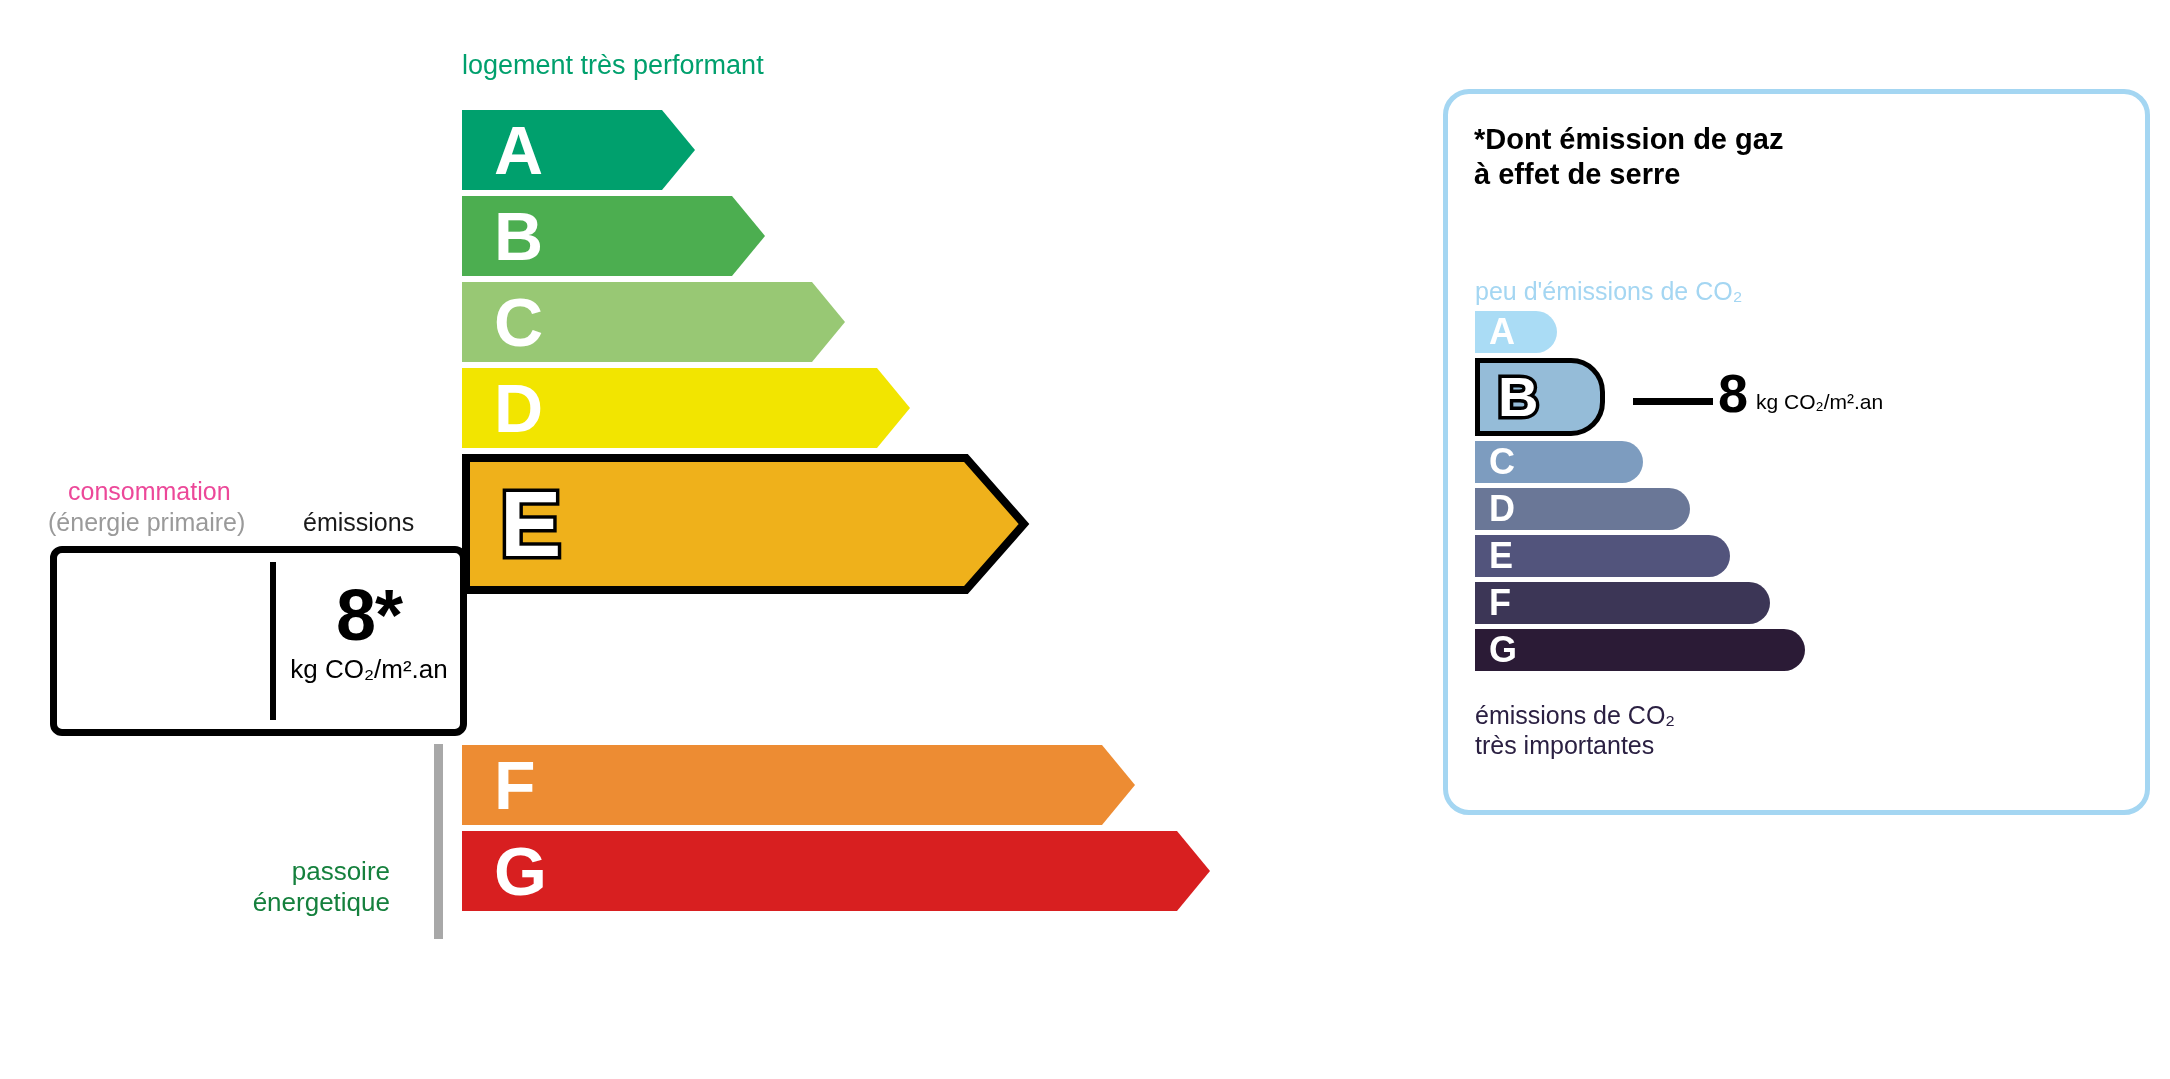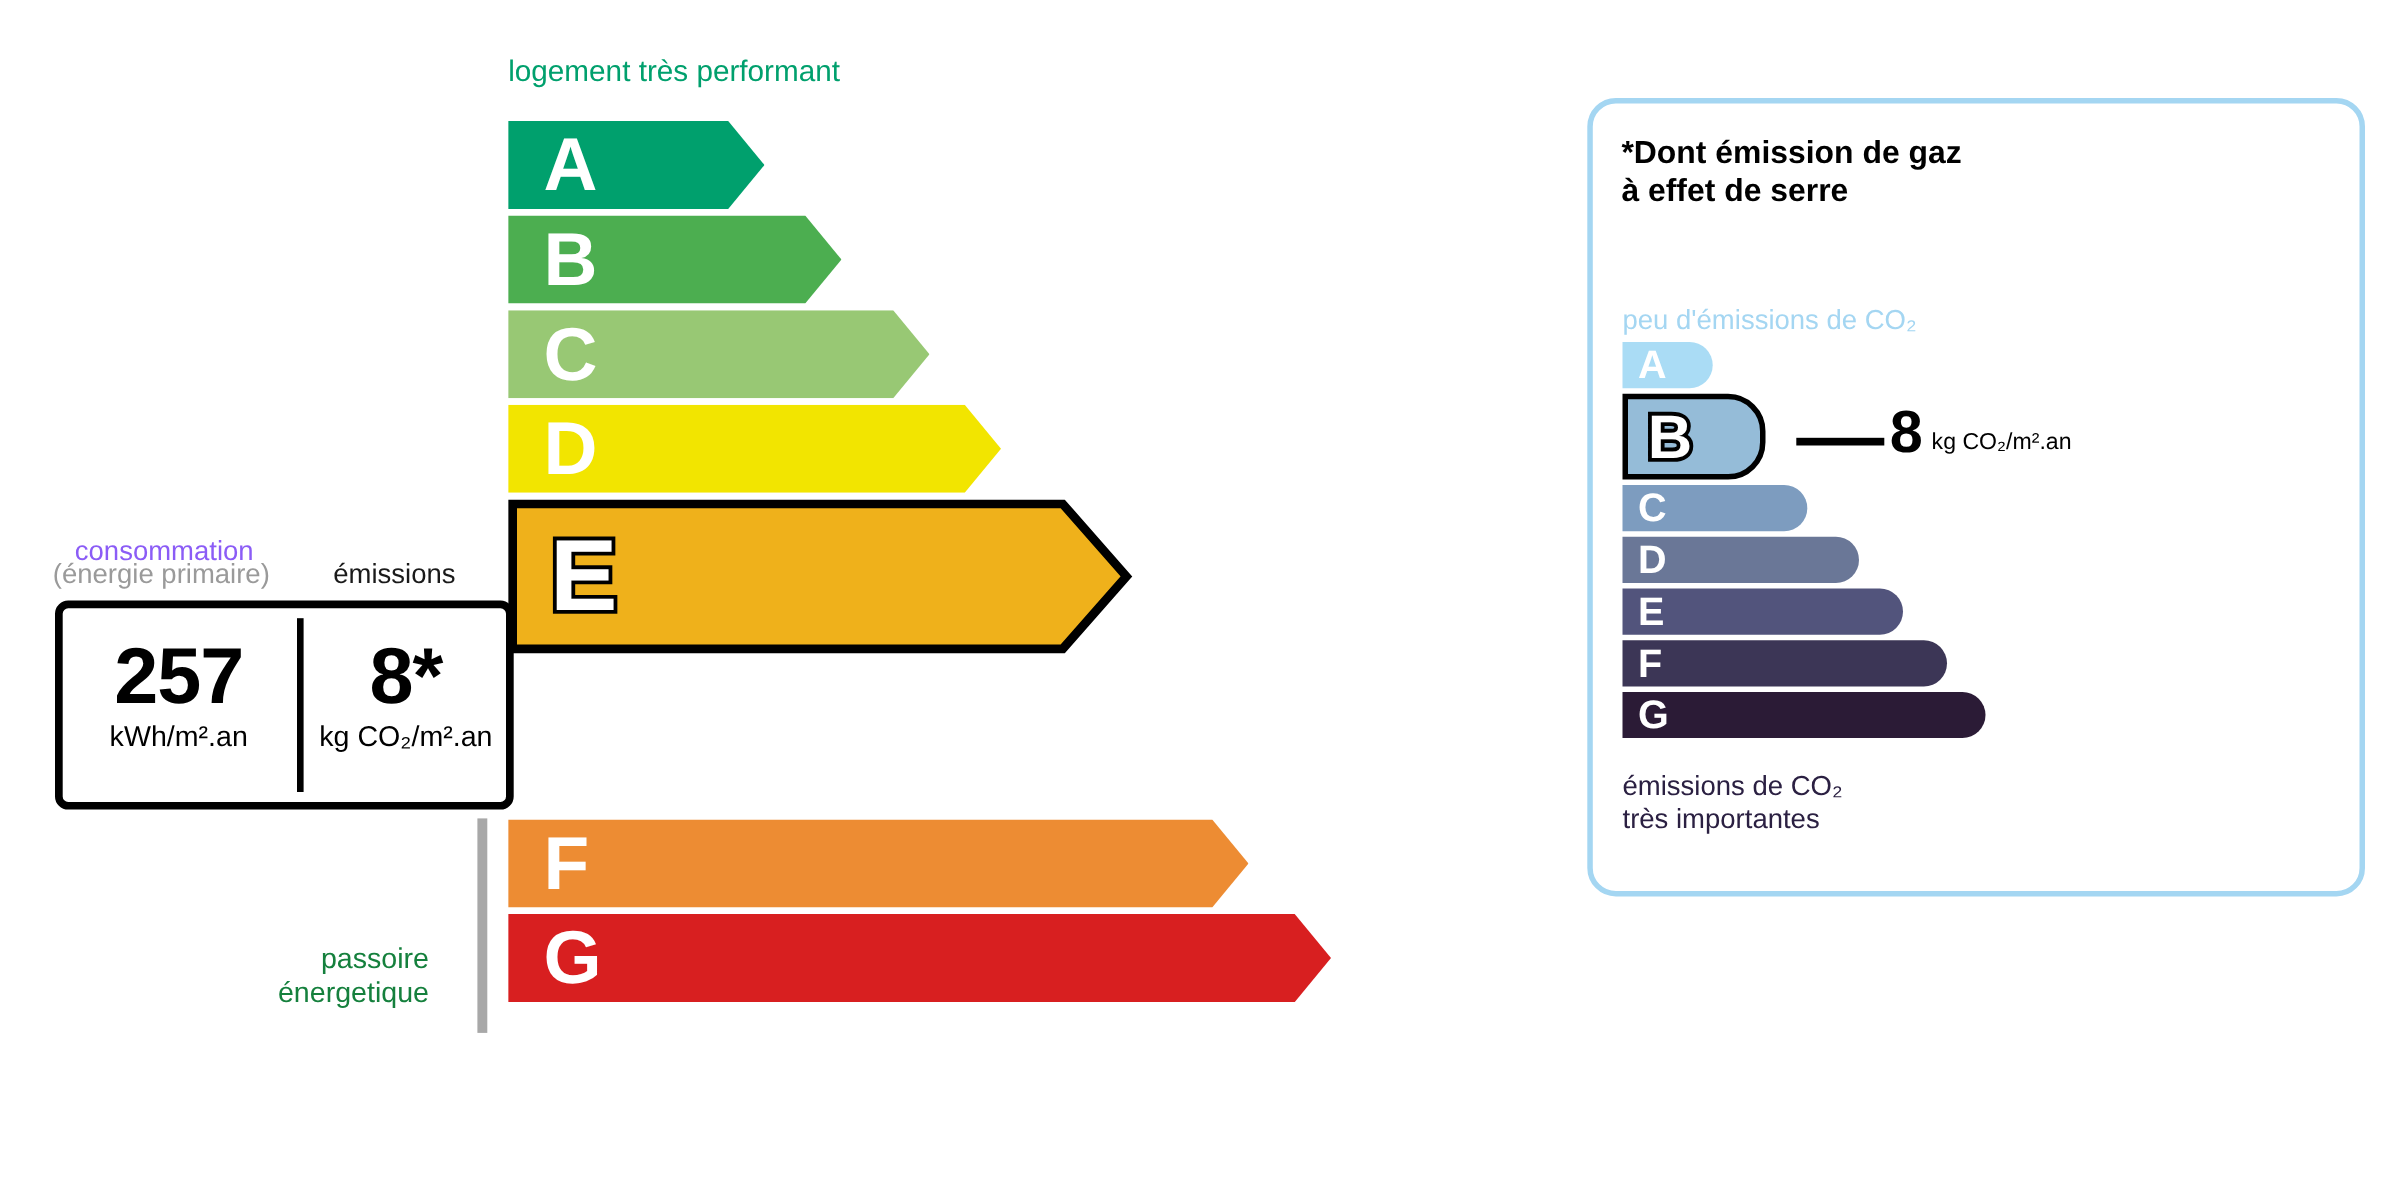--- a/index.html
+++ b/index.html
@@ -65,23 +65,22 @@
     -webkit-text-stroke: 7px #000000;
     paint-order: stroke fill;
   }
 
   
   .label-consommation {
     position: absolute;
     left: 68px;
     top: 477px;
     font-size: 25px;
-    color: #8b5cf6;
-    white-space: nowrap;
-    margin-top: 10px;
+    color: #ec4899;
+    white-space: nowrap;
   }
   .label-energie-primaire {
     position: absolute;
     left: 48px;
     top: 508px;
     font-size: 25px;
     color: #9a9a9a;
     white-space: nowrap;
   }
   .label-emissions {
@@ -308,24 +307,20 @@
   </div>
 
 
   <div class="label-consommation">consommation</div>
   <div class="label-energie-primaire">(énergie primaire)</div>
   <div class="label-emissions">émissions</div>
 
   <div id="value-box"></div>
   <div id="value-divider"></div>
 
-  <div class="value-cell energy">
-    <div class="value-number">257</div>
-    <div class="value-unit">kWh/m².an</div>
-  </div>
 
   <div class="value-cell co2">
     <div class="value-number">8*</div>
     <div class="value-unit">kg CO₂/m².an</div>
   </div>
 
 
   <div class="label-passoire">
     <div>passoire</div>
     <div>énergetique</div>

